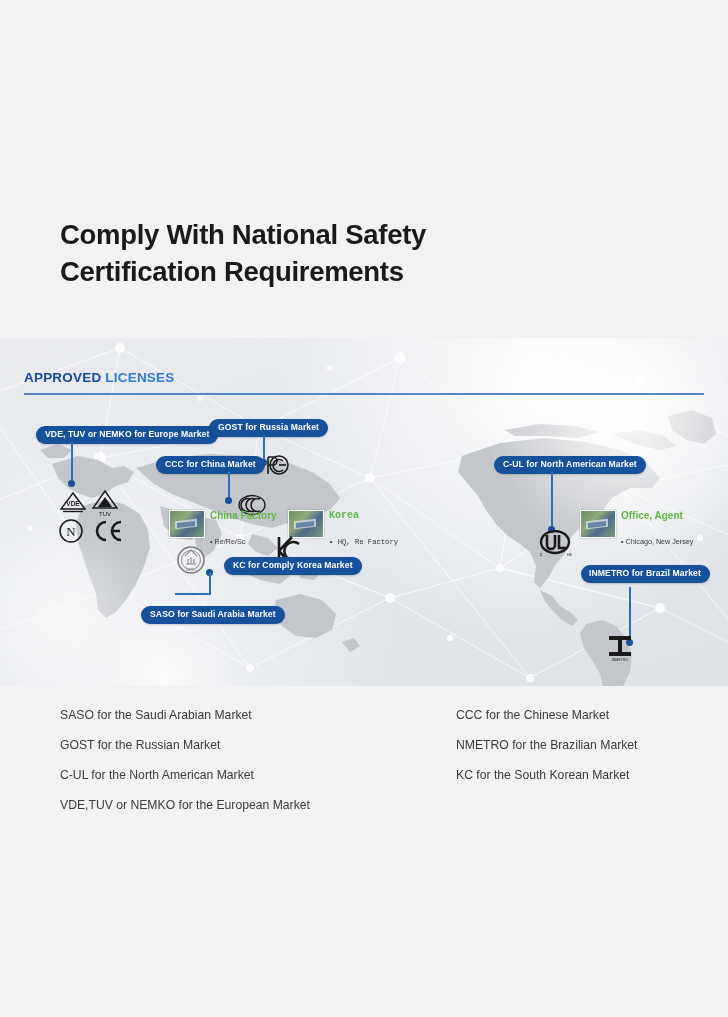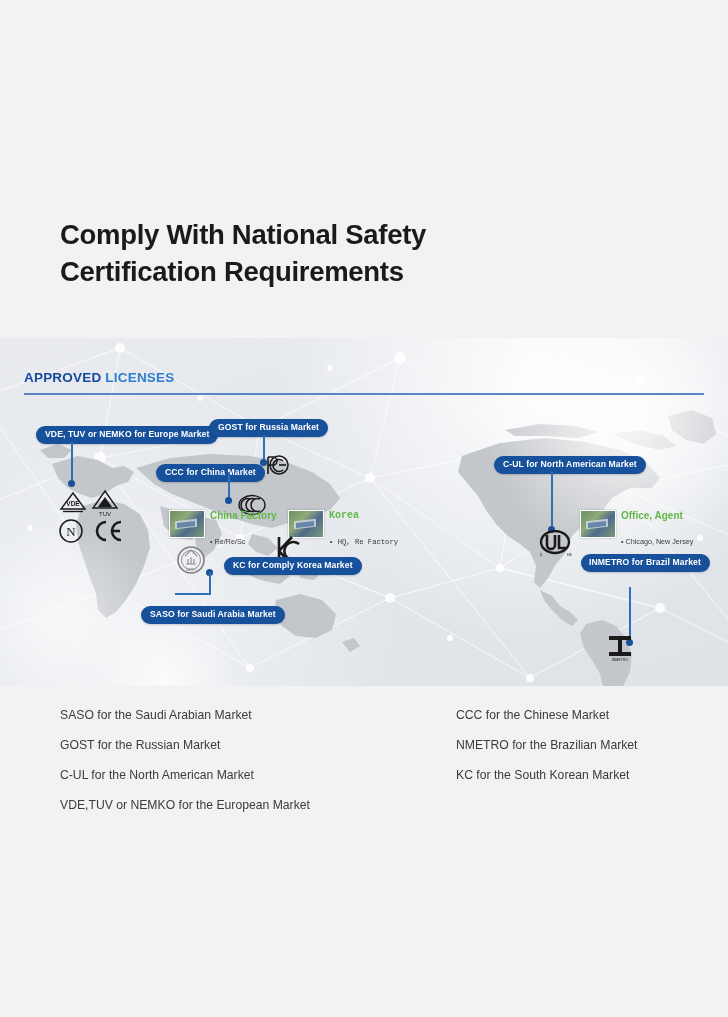--- a/index.html
+++ b/index.html
@@ -244,21 +244,21 @@
     <div class="lead" style="left:263px;top:97px;height:26px;"></div>
     <div class="dot" style="left:260px;top:121px;"></div>
 
     <svg class="mark" style="left:261px;top:114px;width:28px;height:26px;" viewBox="0 0 28 26">
       <circle cx="18" cy="13" r="9" fill="none" stroke="#1a1a1a" stroke-width="1.5"></circle>
       <path d="M7,5 L7,22 M7,5 L12,5 A4,4 0 0,1 12,13 L7,13" fill="none" stroke="#1a1a1a" stroke-width="1.6"></path>
       <path d="M22,9 A6,6 0 1,0 22,18" fill="none" stroke="#1a1a1a" stroke-width="1.6"></path>
       <line x1="18" y1="13" x2="25" y2="13" stroke="#1a1a1a" stroke-width="1.6"></line>
     </svg>
 
-    <div class="badge" style="left:156px;top:118px;margin-top:8px;">CCC for China Market</div>
+    <div class="badge" style="left:156px;top:118px;">CCC for China Market</div>
     <div class="lead" style="left:228px;top:134px;height:27px;"></div>
     <div class="dot" style="left:225px;top:159px;"></div>
 
     <svg class="mark" style="left:238px;top:155px;width:28px;height:24px;" viewBox="0 0 28 24">
       <ellipse cx="14" cy="12" rx="13" ry="9.5" fill="none" stroke="#1a1a1a" stroke-width="1.4"></ellipse>
       <path d="M12,6 A6.5,6.5 0 1,0 12,18" fill="none" stroke="#1a1a1a" stroke-width="1.5"></path>
       <path d="M17,6 A6.5,6.5 0 1,0 17,18" fill="none" stroke="#1a1a1a" stroke-width="1.5"></path>
       <path d="M22,6 A6.5,6.5 0 1,0 22,18" fill="none" stroke="#1a1a1a" stroke-width="1.5"></path>
     </svg>
 
@@ -308,21 +308,21 @@
     </svg>
 
     <div class="facility" style="left:580px;top:172px;">
       <div class="fac-photo"></div>
       <div class="fac-txt">
         <div class="fac-name">Office, Agent</div>
         <div class="fac-sub">• Chicago, New Jersey</div>
       </div>
     </div>
 
-    <div class="badge" style="left:581px;top:216px;padding-left:8px;">INMETRO for Brazil Market</div>
+    <div class="badge" style="left:581px;top:227px;padding-left:8px;">INMETRO for Brazil Market</div>
     <div class="lead" style="left:629px;top:249px;height:54px;"></div>
     <div class="dot" style="left:626px;top:301px;"></div>
 
     <svg class="mark" style="left:605px;top:294px;width:30px;height:30px;" viewBox="0 0 30 30">
       <path d="M4,4 L26,4 L26,8 L17,8 L17,20 L26,20 L26,24 L4,24 L4,20 L13,20 L13,8 L4,8 Z" fill="#1a1a1a"></path>
       <text x="15" y="29" font-size="3.6" text-anchor="middle" fill="#1a1a1a" font-family="Liberation Sans, sans-serif">INMETRO</text>
     </svg>
 
   </div>
 

